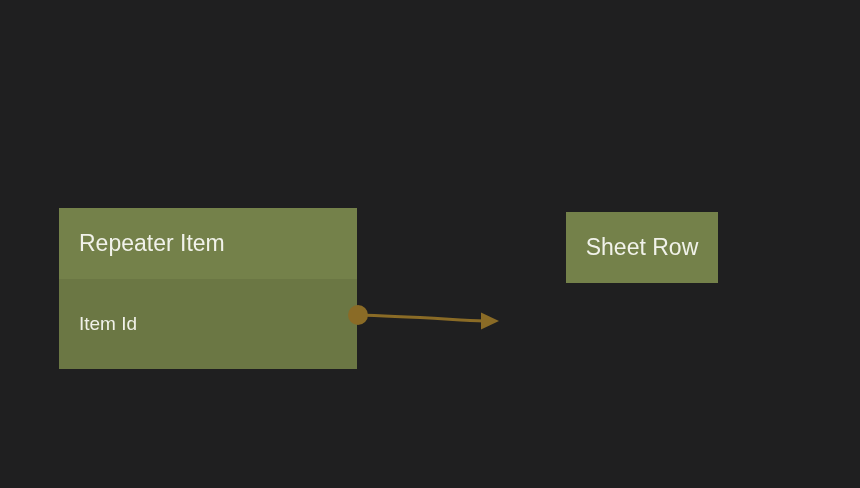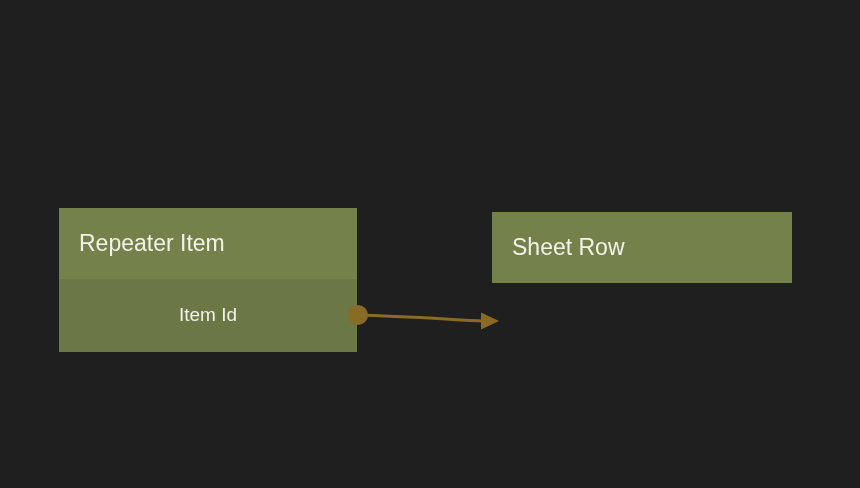--- a/index.html
+++ b/index.html
@@ -23,27 +23,28 @@
   .node {
     position: absolute;
     display: flex;
     flex-direction: column;
     z-index: 1;
   }
   #node-left {
     left: 59px;
     top: 208px;
     width: 298px;
-    height: 144px;
+    height: 161px;
   }
   #node-right {
     left: 492px;
     top: 212px;
     width: 300px;
     height: 143px;
+    align-items: center;
   }
   .node-header {
     height: 71px;
     background: #74814a;
     color: #f1f2ea;
     font-size: 23px;
     display: flex;
     align-items: center;
     padding: 0 20px;
     box-sizing: border-box;
@@ -55,21 +56,21 @@
     flex-direction: column;
     justify-content: center;
   }
   .field {
     color: #f0f1e9;
     font-size: 19px;
     padding: 0 20px;
     line-height: 1.2;
   }
   .field.align-right {
-    text-align: center;
+    text-align: left;
   }
   .field.align-left {
     text-align: left;
   }
   .connector-layer {
     position: absolute;
     left: 0;
     top: 0;
     z-index: 5;
     pointer-events: none;

